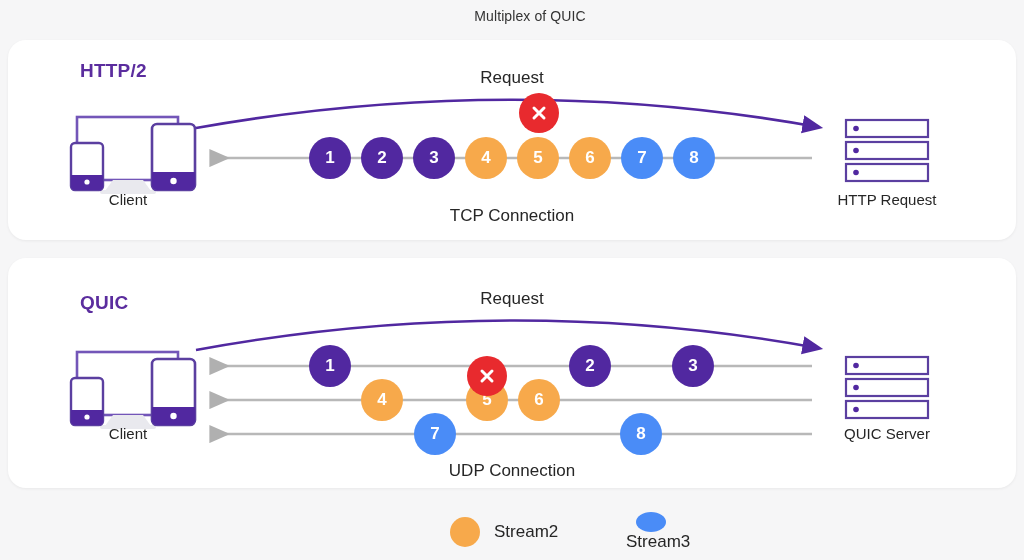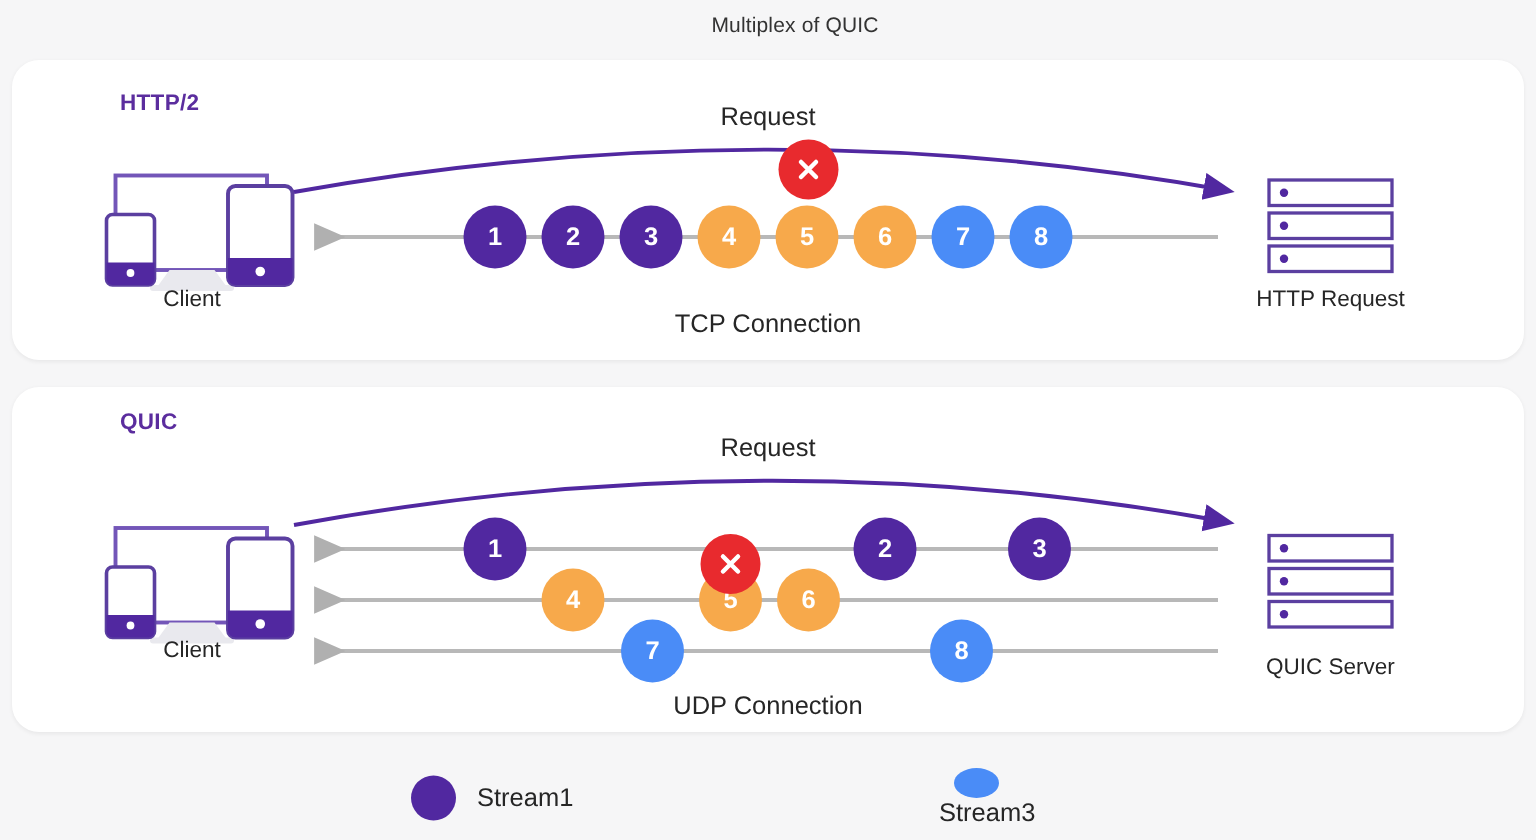--- a/index.html
+++ b/index.html
@@ -19,21 +19,21 @@
   }
   .card{
     position:absolute;left:8px;width:1008px;
     background:#ffffff;border-radius:18px;
     box-shadow:0 1px 3px rgba(0,0,0,.06);
   }
   #card-http2{top:40px;height:200px;}
   #card-quic{top:258px;height:230px;}
 
   .proto-label{
-    position:absolute;font-size:15px;font-weight:bold;color:#5b2d9e;
+    position:absolute;font-size:19px;font-weight:bold;color:#5b2d9e;
     letter-spacing:.2px;
   }
 
   .svg-layer{position:absolute;left:0;top:0;width:1024px;height:560px;pointer-events:none;}
 
   .node-label{
     position:absolute;font-size:15px;color:#262626;text-align:center;
     white-space:nowrap;
   }
   .conn-label{
@@ -160,49 +160,49 @@
 <div class="pkt s2" style="left:569px;top:137px;">6</div>
 <div class="pkt s3" style="left:621px;top:137px;">7</div>
 <div class="pkt s3" style="left:673px;top:137px;">8</div>
 
 <div class="xmark" style="left:519px;top:93px;">
   <svg width="20" height="20" viewBox="0 0 20 20" aria-hidden="true">
     <path d="M5 5 L15 15 M15 5 L5 15" stroke="#ffffff" stroke-width="3" stroke-linecap="round"></path>
   </svg>
 </div>
 
-<div class="proto-label" style="left:80px;top:273px;">QUIC</div>
+<div class="proto-label" style="left:80px;top:292px;">QUIC</div>
 
 <div class="request-label" style="left:412px;top:277px;">Request</div>
 
 <div class="conn-label" style="left:362px;top:461px;">UDP Connection</div>
 
 <div class="node-label" style="left:78px;top:425px;width:100px;">Client</div>
 
-<div class="node-label" style="left:807px;top:436px;width:160px;">QUIC Server</div>
+<div class="node-label" style="left:807px;top:425px;width:160px;">QUIC Server</div>
 
 <div class="pkt s1" style="left:309px;top:345px;">1</div>
 <div class="pkt s1" style="left:569px;top:345px;">2</div>
 <div class="pkt s1" style="left:672px;top:345px;">3</div>
 
 <div class="pkt s2" style="left:361px;top:379px;">4</div>
 <div class="pkt s2" style="left:466px;top:379px;">5</div>
 <div class="pkt s2" style="left:518px;top:379px;">6</div>
 
 <div class="pkt s3" style="left:414px;top:413px;">7</div>
 <div class="pkt s3" style="left:620px;top:413px;">8</div>
 
 <div class="xmark" style="left:467px;top:356px;">
   <svg width="20" height="20" viewBox="0 0 20 20" aria-hidden="true">
     <path d="M5 5 L15 15 M15 5 L5 15" stroke="#ffffff" stroke-width="3" stroke-linecap="round"></path>
   </svg>
 </div>
 
 <div class="legend">
-  <div class="legend-item" style="left:274px;">
-    <div class="legend-dot" style="background:#5128a0;"></div>
-    <div class="legend-text">Stream1</div>
+  <div class="legend-item" style="left:450px;">
+    <div class="legend-dot" style="background:#f7a94b;"></div>
+    <div class="legend-text">Stream2</div>
   </div>
   <div class="legend-item" style="left:626px;flex-direction:column;">
     <div class="legend-dot" style="background:#4a8cf7;"></div>
     <div class="legend-text">Stream3</div>
   </div>
 </div>
 
 </body></html>

